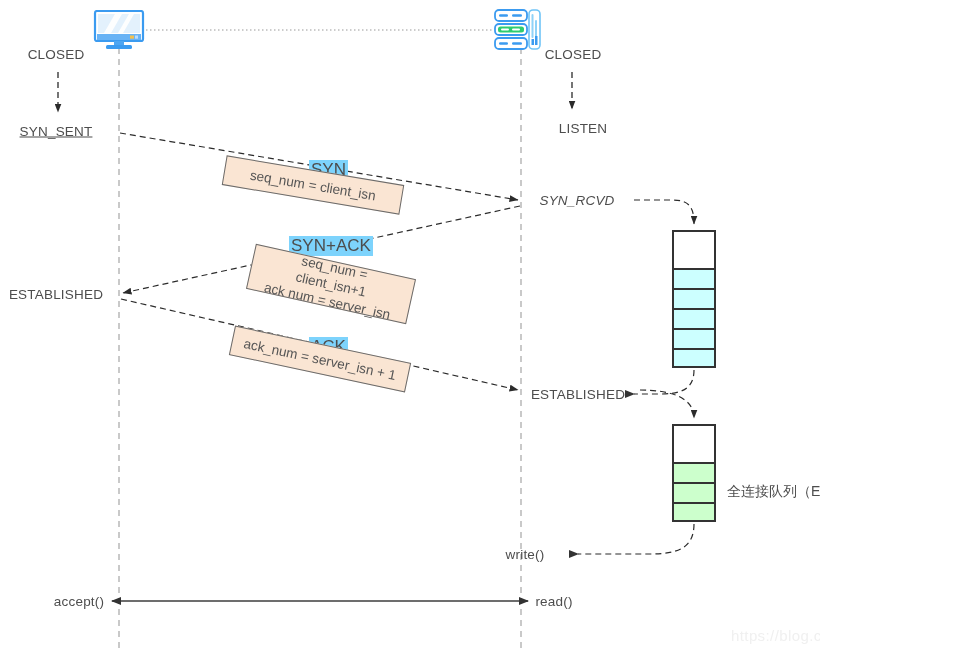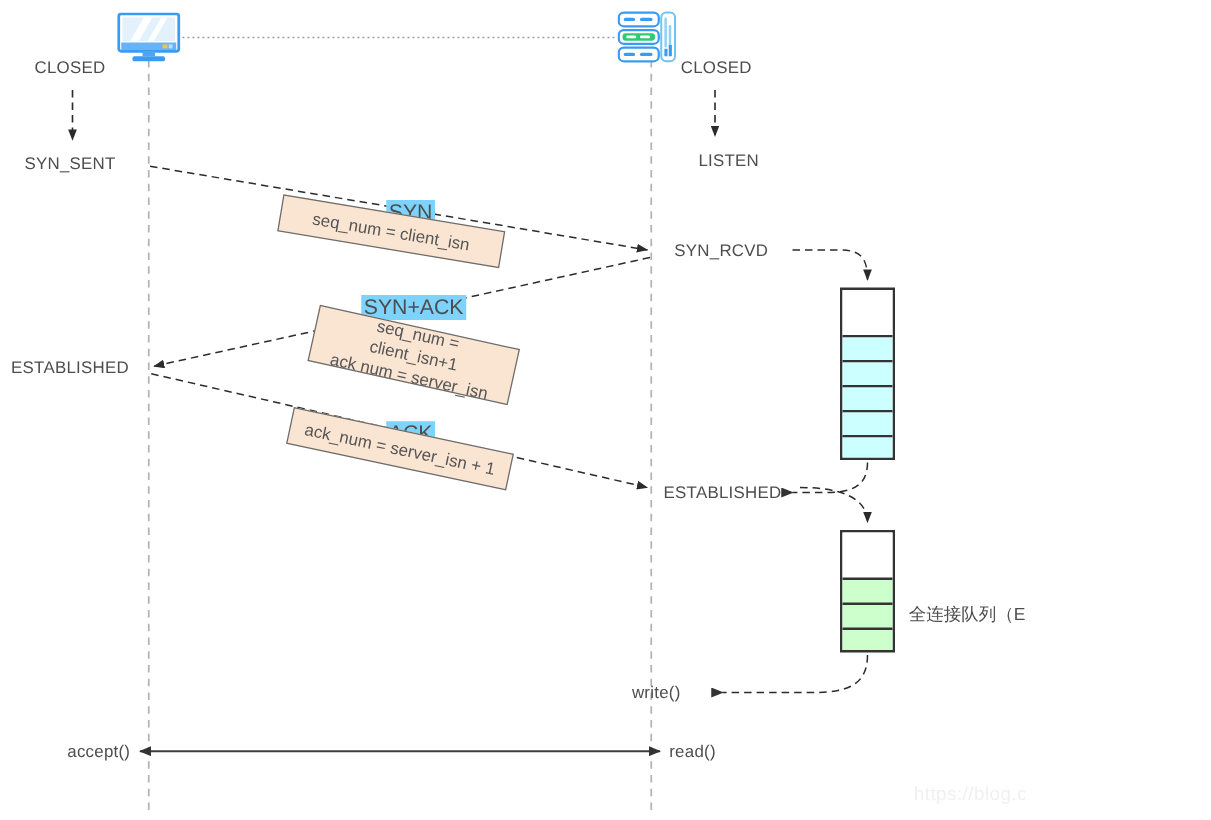--- a/index.html
+++ b/index.html
@@ -189,27 +189,27 @@
 
       <rect x="35" y="2" width="11" height="39" rx="4" fill="#ffffff" stroke="#6fc4f7" stroke-width="1.6"></rect>
       <rect x="37.5" y="6" width="2" height="24" rx="1" fill="#8ed2f8"></rect>
       <rect x="41" y="12" width="2" height="18" rx="1" fill="#8ed2f8"></rect>
       <rect x="37.5" y="31" width="2.5" height="6" fill="#3b9bf0"></rect>
       <rect x="41" y="28" width="2.5" height="9" fill="#3b9bf0"></rect>
     </svg>
   </div>
 
   <div class="lbl c" style="left:56px; top:54px;">CLOSED</div>
-  <div class="lbl c" style="left:56px; top:131px;">SYN_SENT</div>
+  <div class="lbl c" style="left:56px; top:131px;text-decoration:underline;">SYN_SENT</div>
   <div class="lbl c" style="left:56px; top:294px;">ESTABLISHED</div>
   <div class="lbl c" style="left:79px; top:601px;">accept()</div>
 
   <div class="lbl c" style="left:573px; top:54px;">CLOSED</div>
   <div class="lbl c" style="left:583px; top:128px;">LISTEN</div>
-  <div class="lbl c" style="left:577px; top:200px;">SYN_RCVD</div>
+  <div class="lbl c" style="left:577px; top:200px;font-style:italic;">SYN_RCVD</div>
   <div class="lbl c" style="left:578px; top:394px;">ESTABLISHED</div>
   <div class="lbl c" style="left:525px; top:554px;">write()</div>
   <div class="lbl c" style="left:554px; top:601px;">read()</div>
 
   <div class="msgcap" style="left:309px; top:160px;">SYN</div>
   <div class="msgcap" style="left:289px; top:236px;">SYN+ACK</div>
   <div class="msgcap" style="left:309px; top:337px;">ACK</div>
 
   <div class="notebox" style="left:223px; top:170px; width:180px; height:30px; transform:rotate(9.5deg);">
     <span>seq_num = client_isn</span>

